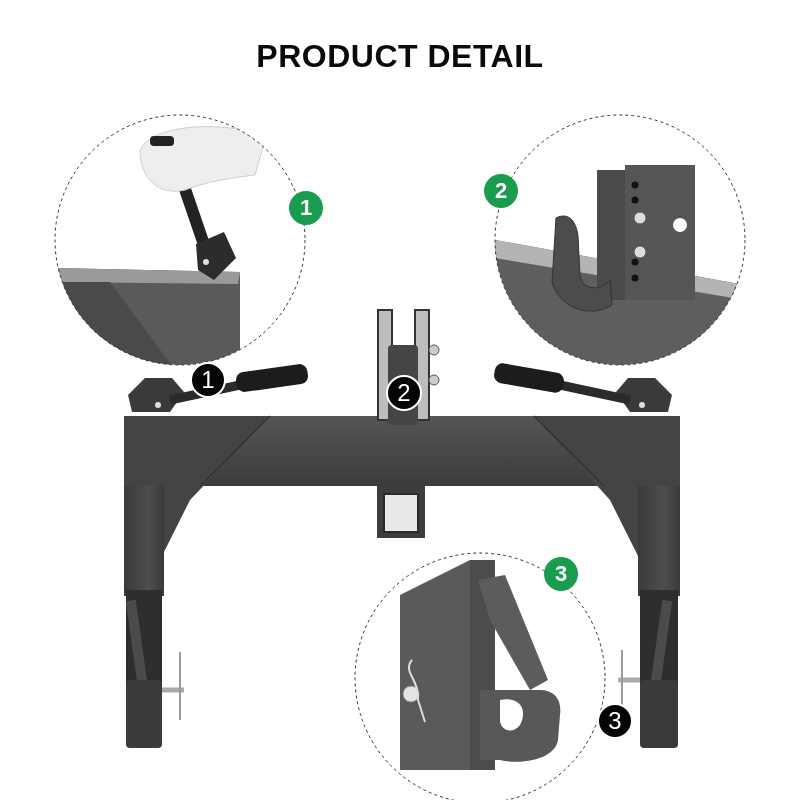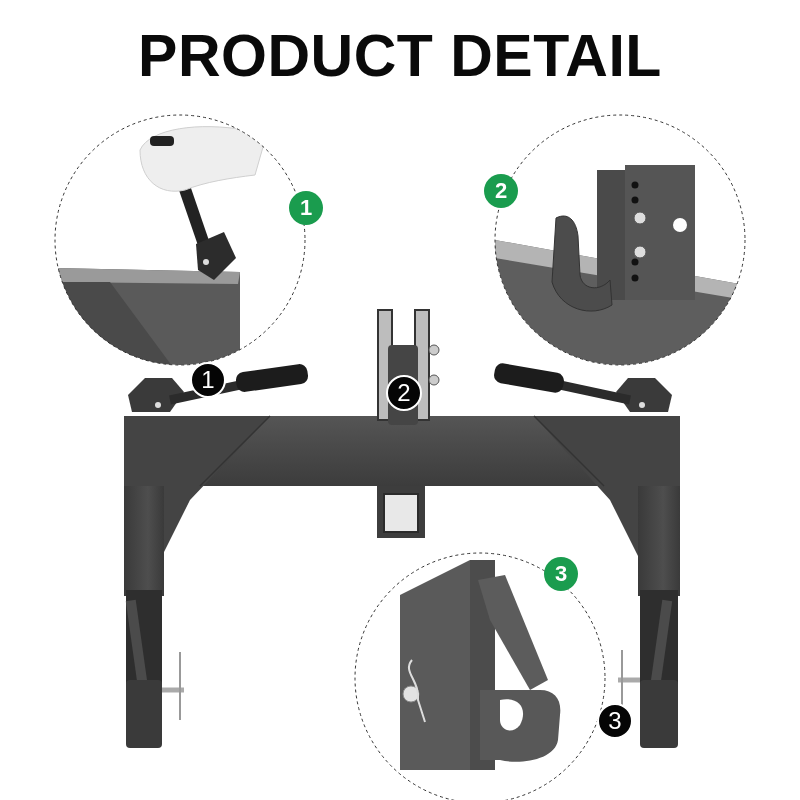--- a/index.html
+++ b/index.html
@@ -1,19 +1,19 @@
 <!DOCTYPE html>
 <html><head>
   <meta charset="utf-8">
   <style>
     html, body { margin: 0; padding: 0; background: #ffffff; }
     body { width: 800px; height: 800px; position: relative; overflow: hidden; font-family: "Liberation Sans", sans-serif; }
     .title {
       position: absolute; left: 0; top: 26px; width: 800px; text-align: center;
-      font-family: "Liberation Sans", sans-serif; font-weight: 700; font-size: 59px;
+      font-family: "Liberation Sans", sans-serif; font-weight: 700; font-size: 32px;
       letter-spacing: 0.5px; color: #0a0a0a; line-height: 60px;
     }
     .stage { position: absolute; left: 0; top: 0; width: 800px; height: 800px; }
     .badge {
       position: absolute; width: 34px; height: 34px; border-radius: 50%;
       display: flex; align-items: center; justify-content: center;
       font-family: "Liberation Sans", sans-serif; font-weight: 700; font-size: 22px; color: #ffffff;
       box-sizing: border-box;
     }
     .badge.green { background: #1a9c4e; }

